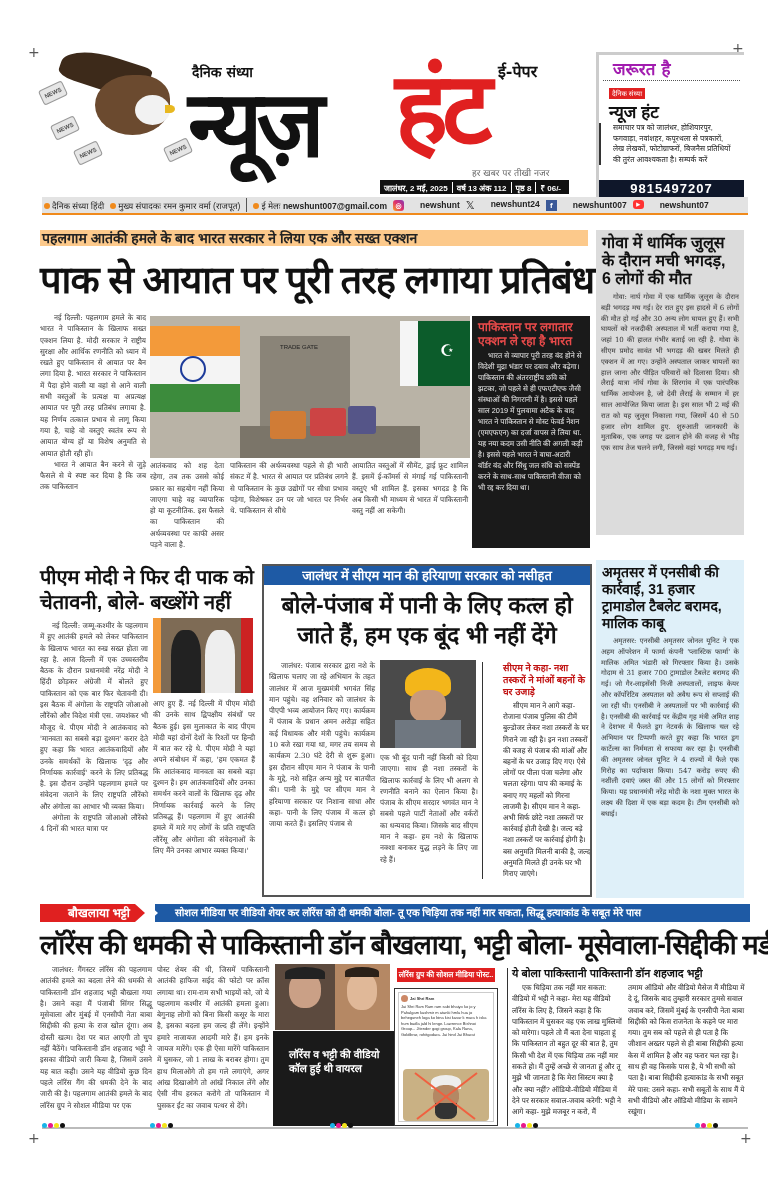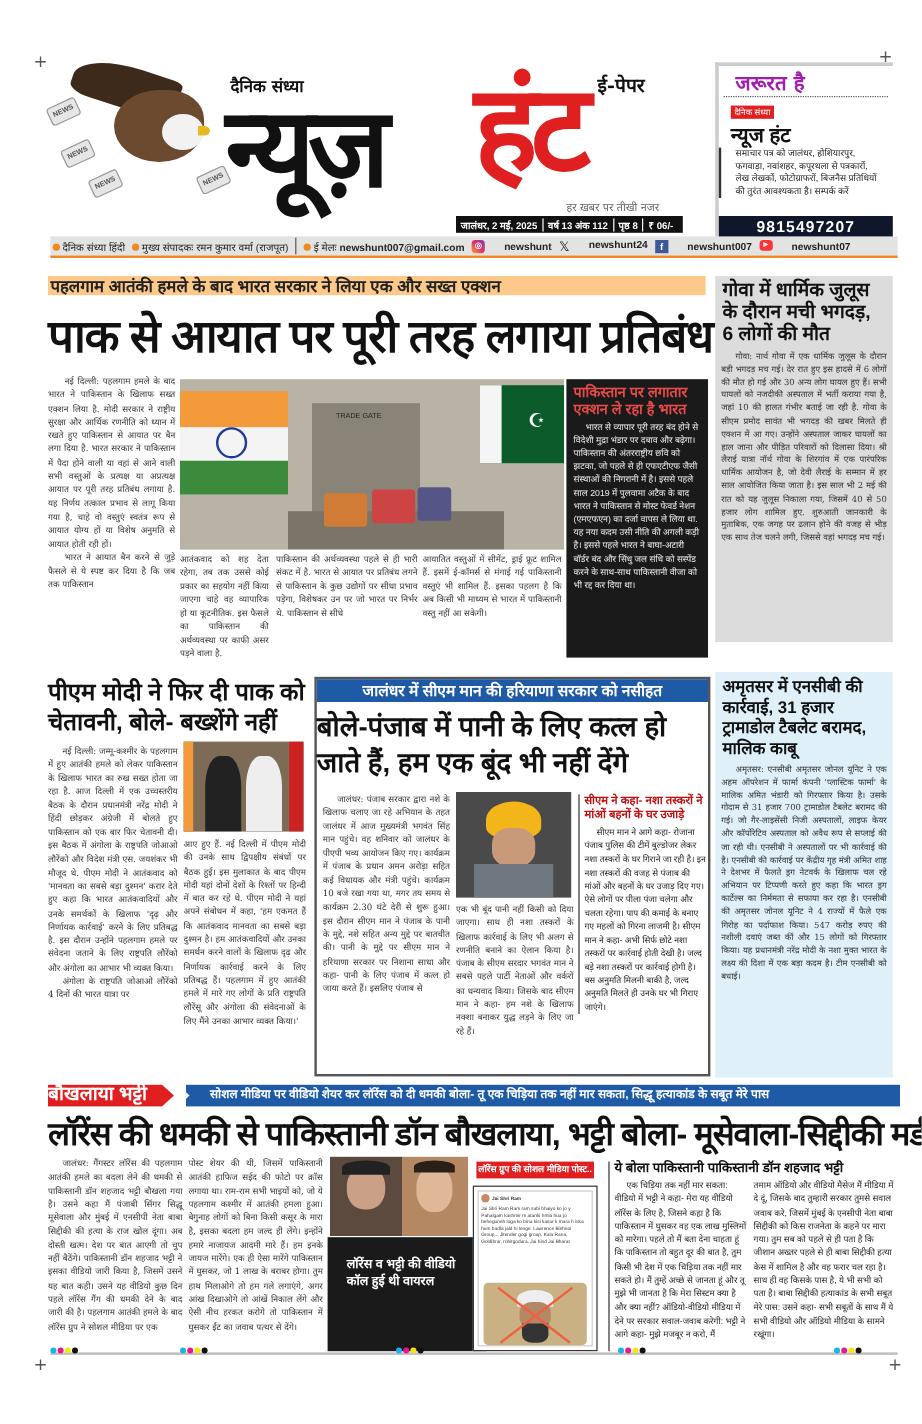--- a/index.html
+++ b/index.html
@@ -52,29 +52,29 @@
 .road{position:absolute;left:90px;top:110px;width:180px;height:32px;background:#7b7569}
 .sidebox-dark{left:472px;top:316px;width:118px;height:232px;background:#1a1a1a;color:#fff}
 .sbd-title{font-size:12px;font-weight:700;color:#e84a4a;padding:4px 6px 2px;line-height:14px;font-family:"Liberation Sans",sans-serif}
 .sbd-text{font-size:7.3px;line-height:11px;padding:0 6px;color:#eee;text-indent:10px;font-family:"Liberation Sans",sans-serif}
 .goa-box{left:596px;top:230px;width:148px;height:305px;background:#dcdcdc}
 .goa-title{font-size:16px;font-weight:700;color:#111;line-height:18px;padding:4px 6px;font-family:"Liberation Sans",sans-serif}
 .modi-h{left:40px;top:565px;font-size:20px;font-weight:700;line-height:25px;color:#111;font-family:"Liberation Sans",sans-serif}
 .modi-photo{left:153px;top:618px;width:100px;height:75px;background:#7e6b55;overflow:hidden}
 .jal-frame{left:262px;top:564px;width:330px;height:333px;border:2px solid #555}
 .jal-kicker{position:absolute;left:0;top:0;width:100%;height:19px;background:#1e5aa5;color:#fff;font-size:13px;font-weight:700;text-align:center;line-height:19px;font-family:"Liberation Sans",sans-serif}
-.jal-head{position:absolute;left:0;top:24px;width:100%;text-align:left;font-size:23px;font-weight:700;line-height:30px;color:#111;font-family:"Liberation Sans",sans-serif}
+.jal-head{position:absolute;left:0;top:24px;width:100%;text-align:center;font-size:23px;font-weight:700;line-height:30px;color:#111;font-family:"Liberation Sans",sans-serif}
 .mann-photo{position:absolute;left:116px;top:94px;width:96px;height:88px;background:#4a4a4a;overflow:hidden}
 .turban{position:absolute;left:25px;top:8px;width:46px;height:30px;background:#f3b61a;border-radius:50% 50% 30% 30%}
 .face{position:absolute;left:30px;top:30px;width:36px;height:32px;background:#c99a7a;border-radius:40%}
-.jal-side{position:absolute;left:218px;top:96px;width:108px;border-left:1px solid #333;padding-left:4px}
+.jal-side{position:absolute;left:218px;top:96px;width:108px;border-left:1px solid #333;padding-left:20px}
 .jal-side-title{font-size:9.5px;font-weight:700;color:#c01010;line-height:12px;font-family:"Liberation Sans",sans-serif}
 .amr-box{left:596px;top:560px;width:148px;height:338px;background:#dff0f9}
 .amr-title{font-size:14px;font-weight:700;color:#111;line-height:17px;padding:4px 6px;font-family:"Liberation Sans",sans-serif}
-.bhatti-tag{left:40px;top:904px;width:95px;height:18px;background:#e02020;color:#fff;font-size:16px;font-weight:700;line-height:18px;padding-left:0;font-family:"Liberation Sans",sans-serif}
+.bhatti-tag{left:40px;top:904px;width:95px;height:18px;background:#e02020;color:#fff;font-size:12px;font-weight:700;line-height:18px;padding-left:28px;font-family:"Liberation Sans",sans-serif}
 .bhatti-arrow{left:135px;top:904px;width:0;height:0;border-top:9px solid transparent;border-bottom:9px solid transparent;border-left:10px solid #e02020}
 .bhatti-strip{left:155px;top:904px;width:595px;height:18px;background:#1e5aa5;color:#fff;font-size:10px;font-weight:700;line-height:18px;padding-left:20px;white-space:nowrap;font-family:"Liberation Sans",sans-serif}
 .bhatti-chev{left:148px;top:904px;width:0;height:0;border-top:9px solid transparent;border-bottom:9px solid transparent;border-left:10px solid #fff}
 .lawr-head{left:40px;top:925px;font-size:27px;font-weight:700;color:#111;font-family:"Liberation Sans",sans-serif;white-space:nowrap;letter-spacing:-0.8px}
 .ph1{left:275px;top:964px;width:60px;height:66px;background:#5c4a3e}
 .ph2{left:335px;top:964px;width:55px;height:66px;background:#b58864}
 .video-box{left:273px;top:1031px;width:132px;height:95px;background:#1a1a1a;color:#fff;padding:16px}
 .video-title{font-size:10.5px;font-weight:700;line-height:14px;font-family:"Liberation Sans",sans-serif}
 .video-text{font-size:7.3px;line-height:10.5px;font-family:"Liberation Sans",sans-serif;text-indent:10px}
 .post-tag{left:397px;top:968px;width:98px;height:14px;background:#e02020;color:#fff;font-size:7.5px;font-weight:700;line-height:14px;text-align:center;font-family:"Liberation Sans",sans-serif}
@@ -174,21 +174,21 @@
   <div style="position:absolute;left:290px;top:25px;color:#fff;font-size:16px">☪</div>
 </div>
 
 <div class="abs body-txt" style="left:150px;top:460px;width:74px">
     <p>आतंकवाद को शह देता रहेगा, तब तक उससे कोई प्रकार का सहयोग नहीं किया जाएगा चाहे वह व्यापारिक हो या कूटनीतिक. इस फैसले का पाकिस्तान की अर्थव्यवस्था पर काफी असर पड़ने वाला है.</p>
   </div>
 <div class="abs body-txt" style="left:230px;top:460px;width:118px">
     <p>पाकिस्तान की अर्थव्यवस्था पहले से ही भारी संकट में है. भारत से आयात पर प्रतिबंध लगने से पाकिस्तान के कुछ उद्योगों पर सीधा प्रभाव पड़ेगा, विशेषकर उन पर जो भारत पर निर्भर थे. पाकिस्तान से सीधे</p>
   </div>
 <div class="abs body-txt" style="left:352px;top:460px;width:116px">
-    <p>आयातित वस्तुओं में सीमेंट, ड्राई फ्रूट शामिल हैं. इसमें ई-कॉमर्स से मंगाई गई पाकिस्तानी वस्तुएं भी शामिल हैं. इसका पहलग है कि अब किसी भी माध्यम से भारत में पाकिस्तानी वस्तु नहीं आ सकेगी।</p>
+    <p>आयातित वस्तुओं में सीमेंट, ड्राई फ्रूट शामिल हैं. इसमें ई-कॉमर्स से मंगाई गई पाकिस्तानी वस्तुएं भी शामिल हैं. इसका भगदड है कि अब किसी भी माध्यम से भारत में पाकिस्तानी वस्तु नहीं आ सकेगी।</p>
   </div>
 
 <div class="abs sidebox-dark">
   <div class="sbd-title">पाकिस्तान पर लगातार एक्शन ले रहा है भारत</div>
   <div class="sbd-text">भारत से व्यापार पूरी तरह बंद होने से विदेशी मुद्रा भंडार पर दबाव और बढ़ेगा। पाकिस्तान की अंतरराष्ट्रीय छवि को झटका, जो पहले से ही एफएटीएफ जैसी संस्थाओं की निगरानी में है। इससे पहले साल 2019 में पुलवामा अटैक के बाद भारत ने पाकिस्तान से मोस्ट फेवर्ड नेशन (एमएफएन) का दर्जा वापस ले लिया था. यह नया कदम उसी नीति की अगली कड़ी है। इससे पहले भारत ने बाघा-अटारी बॉर्डर बंद और सिंधु जल संधि को सस्पेंड करने के साथ-साथ पाकिस्तानी वीजा को भी रद्द कर दिया था।</div>
 </div>
 
 <div class="abs goa-box">
   <div class="goa-title">गोवा में धार्मिक जुलूस के दौरान मची भगदड़, 6 लोगों की मौत</div>
   <div class="body-txt" style="padding:0 5px;text-indent:12px;font-size:7px;line-height:10.8px">गोवा: नार्थ गोवा में एक धार्मिक जुलूस के दौरान बड़ी भगदड़ मच गई। देर रात हुए इस हादसे में 6 लोगों की मौत हो गई और 30 अन्य लोग घायल हुए हैं। सभी घायलों को नजदीकी अस्पताल में भर्ती कराया गया है, जहां 10 की हालत गंभीर बताई जा रही है. गोवा के सीएम प्रमोद सावंत भी भगदड़ की खबर मिलते ही एक्शन में आ गए। उन्होंने अस्पताल जाकर घायलों का हाल जाना और पीड़ित परिवारों को दिलासा दिया। श्री लैराई यात्रा नॉर्थ गोवा के शिरगांव में एक पारंपरिक धार्मिक आयोजन है, जो देवी लैराई के सम्मान में हर साल आयोजित किया जाता है। इस साल भी 2 मई की रात को यह जुलूस निकाला गया, जिसमें 40 से 50 हजार लोग शामिल हुए. शुरुआती जानकारी के मुताबिक, एक जगह पर ढलान होने की वजह से भीड़ एक साथ तेज चलने लगी, जिससे वहां भगदड़ मच गई।</div>

